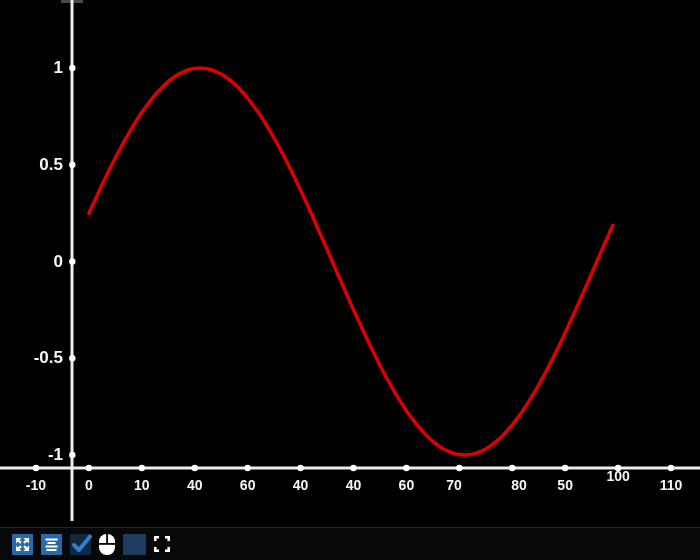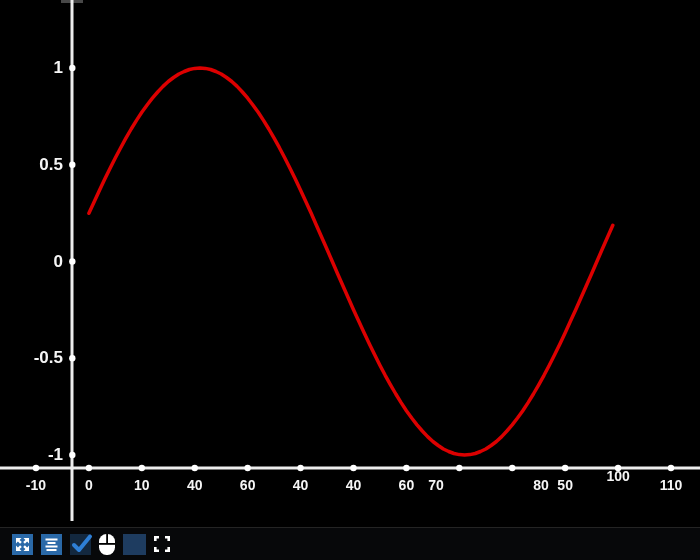--- a/index.html
+++ b/index.html
@@ -52,22 +52,22 @@
   </svg>
   <div id="x-tick-labels">
       <span class="xlabel" style="left: 35.983px; top: 477px;">-10</span>
       <span class="xlabel" style="left: 88.9px; top: 477px;">0</span>
       <span class="xlabel" style="left: 141.817px; top: 477px;">10</span>
       <span class="xlabel" style="left: 194.734px; top: 477px;">40</span>
       <span class="xlabel" style="left: 247.651px; top: 477px;">60</span>
       <span class="xlabel" style="left: 300.568px; top: 477px;">40</span>
       <span class="xlabel" style="left: 353.485px; top: 477px;">40</span>
       <span class="xlabel" style="left: 406.402px; top: 477px;">60</span>
-      <span class="xlabel" style="left: 436px; top: 477px;">70</span>
-      <span class="xlabel" style="left: 541px; top: 477px;">80</span>
+      <span class="xlabel" style="left: 454px; top: 477px;">70</span>
+      <span class="xlabel" style="left: 519px; top: 477px;">80</span>
       <span class="xlabel" style="left: 565.153px; top: 477px;">50</span>
       <span class="xlabel" style="left: 618.07px; top: 468px;">100</span>
       <span class="xlabel" style="left: 670.987px; top: 477px;">110</span>
     </div>
   <div id="y-tick-labels">
       <span class="ylabel" style="right: 637px; top: 68px;">1</span>
       <span class="ylabel" style="right: 637px; top: 164.75px; text-align: center;">0.5</span>
       <span class="ylabel" style="right: 637px; top: 261.5px;">0</span>
       <span class="ylabel" style="right: 637px; top: 358.25px;">-0.5</span>
       <span class="ylabel" style="right: 637px; top: 455px;">-1</span>

